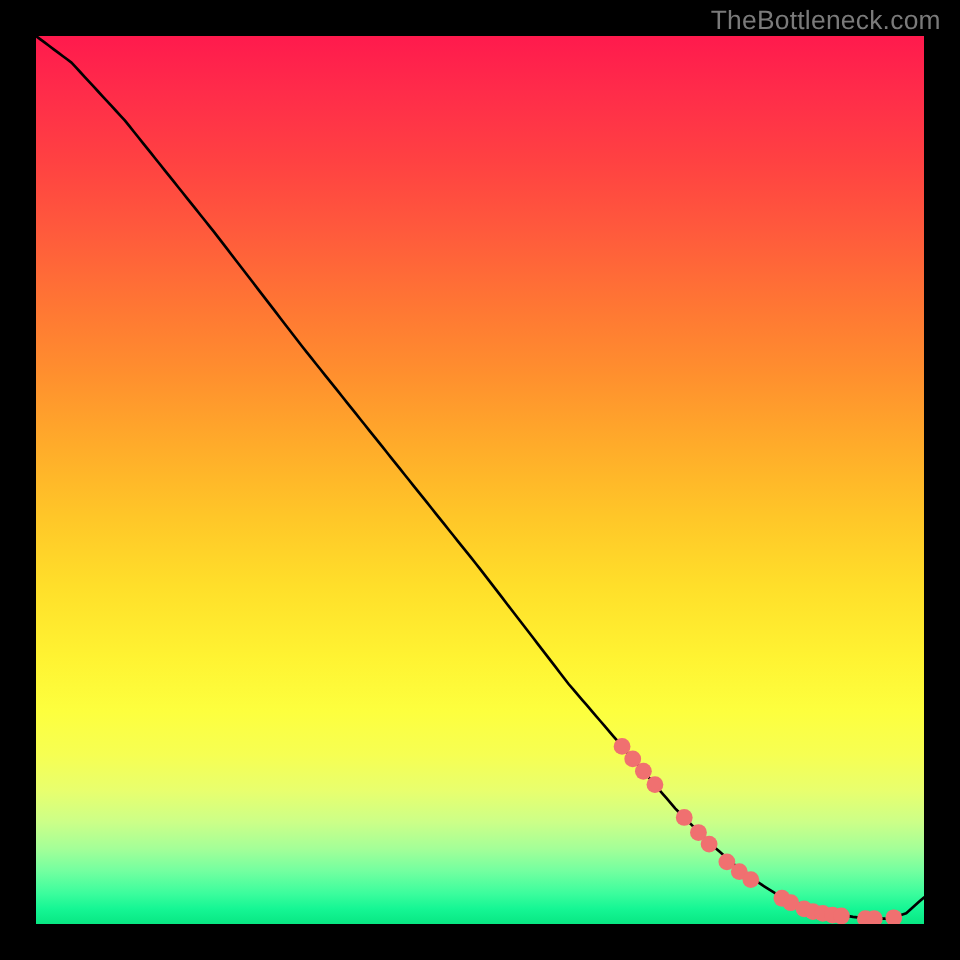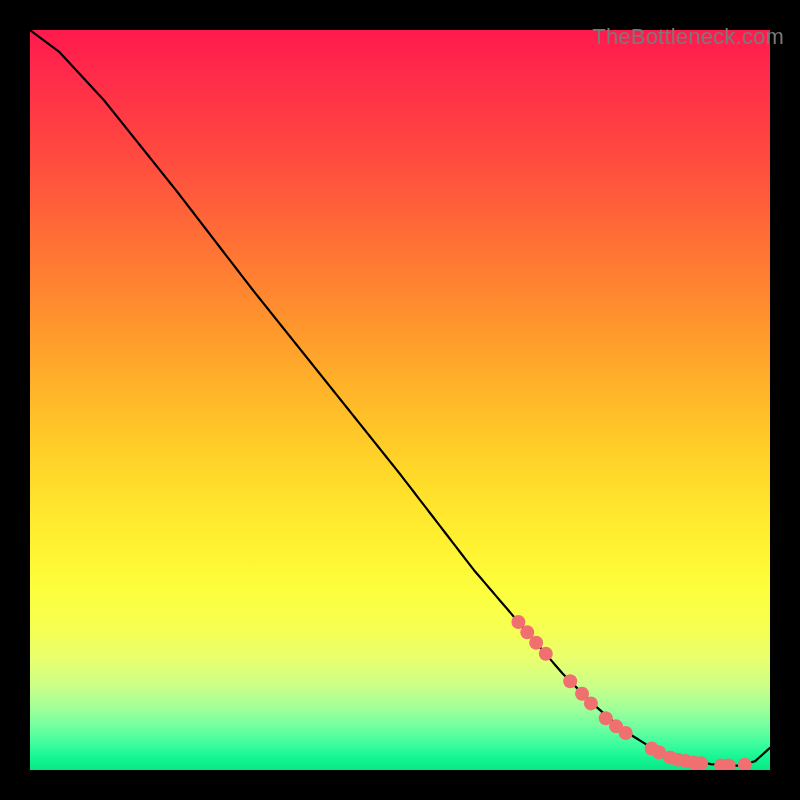--- a/index.html
+++ b/index.html
@@ -13,21 +13,20 @@
   }
   .watermark {
     position: absolute;
     top: 4px;
     right: 16px;
     color: #7a7a7a;
     font-size: 22px;
     font-weight: 500;
     letter-spacing: 0.2px;
     z-index: 10;
-    margin-top: 20px;
   }
   .plot {
     position: absolute;
     left: 30px;
     top: 30px;
     width: 740px;
     height: 740px;
   }
   .gradient-bg {
     position: absolute;

